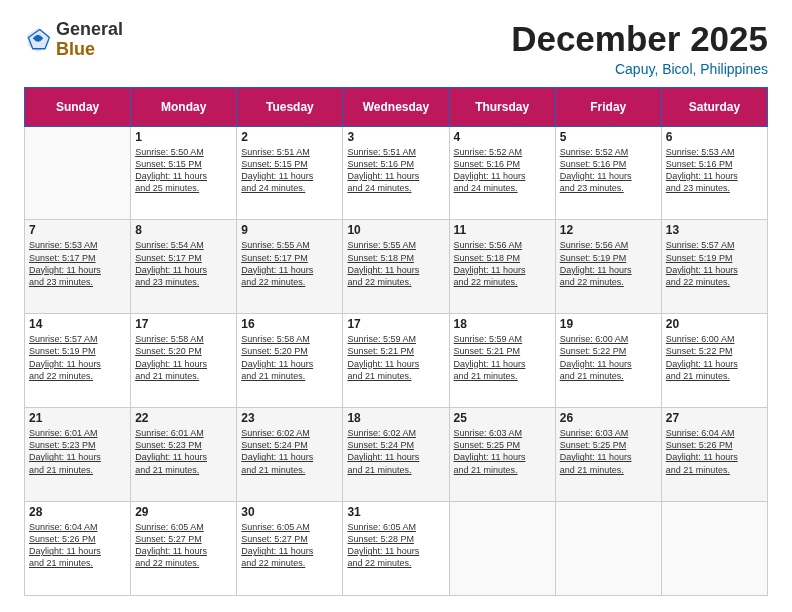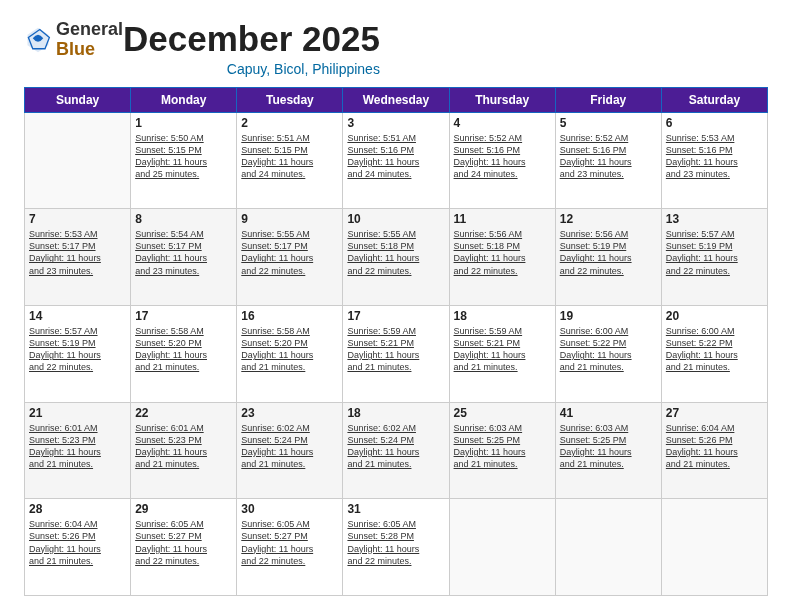--- a/index.html
+++ b/index.html
@@ -12,20 +12,21 @@
     }
     .page {
       width: 792px;
       height: 612px;
       padding: 20px 24px 16px 24px;
       display: flex;
       flex-direction: column;
     }
     .header {
       display: flex;
+      justify-content: space-between;
       align-items: flex-start;
       margin-bottom: 10px;
     }
     .logo {
       display: flex;
       align-items: center;
       gap: 4px;
     }
     .logo-text {
       font-size: 18px;
@@ -53,26 +54,26 @@
       margin-top: 2px;
     }
     .calendar {
       flex: 1;
       border: 1px solid #ccc;
       border-collapse: collapse;
       width: 100%;
       table-layout: fixed;
     }
     .calendar th {
-      background-color: #4c1d95;
+      background-color: #be185d;
       color: #fff;
       font-size: 12px;
       font-weight: bold;
       text-align: center;
-      padding: 5px 3px;
+      padding: 12px 3px;
       border: 1px solid #1565c0;
     }
     .calendar td {
       border: 1px solid #ccc;
       vertical-align: top;
       padding: 3px 4px;
       font-size: 9.5px;
       color: #333;
       height: 88px;
     }
@@ -233,21 +234,21 @@
           </td>
           <td>
             <span class="day-num">18</span>
             <div class="cell-info">Sunrise: 6:02 AM<br>Sunset: 5:24 PM<br>Daylight: 11 hours<br>and 21 minutes.</div>
           </td>
           <td>
             <span class="day-num">25</span>
             <div class="cell-info">Sunrise: 6:03 AM<br>Sunset: 5:25 PM<br>Daylight: 11 hours<br>and 21 minutes.</div>
           </td>
           <td>
-            <span class="day-num">41</span>
+            <span class="day-num">26</span>
             <div class="cell-info">Sunrise: 6:03 AM<br>Sunset: 5:25 PM<br>Daylight: 11 hours<br>and 21 minutes.</div>
           </td>
           <td>
             <span class="day-num">27</span>
             <div class="cell-info">Sunrise: 6:04 AM<br>Sunset: 5:26 PM<br>Daylight: 11 hours<br>and 21 minutes.</div>
           </td>
         </tr>
         <tr>
           <td>
             <span class="day-num">28</span>

